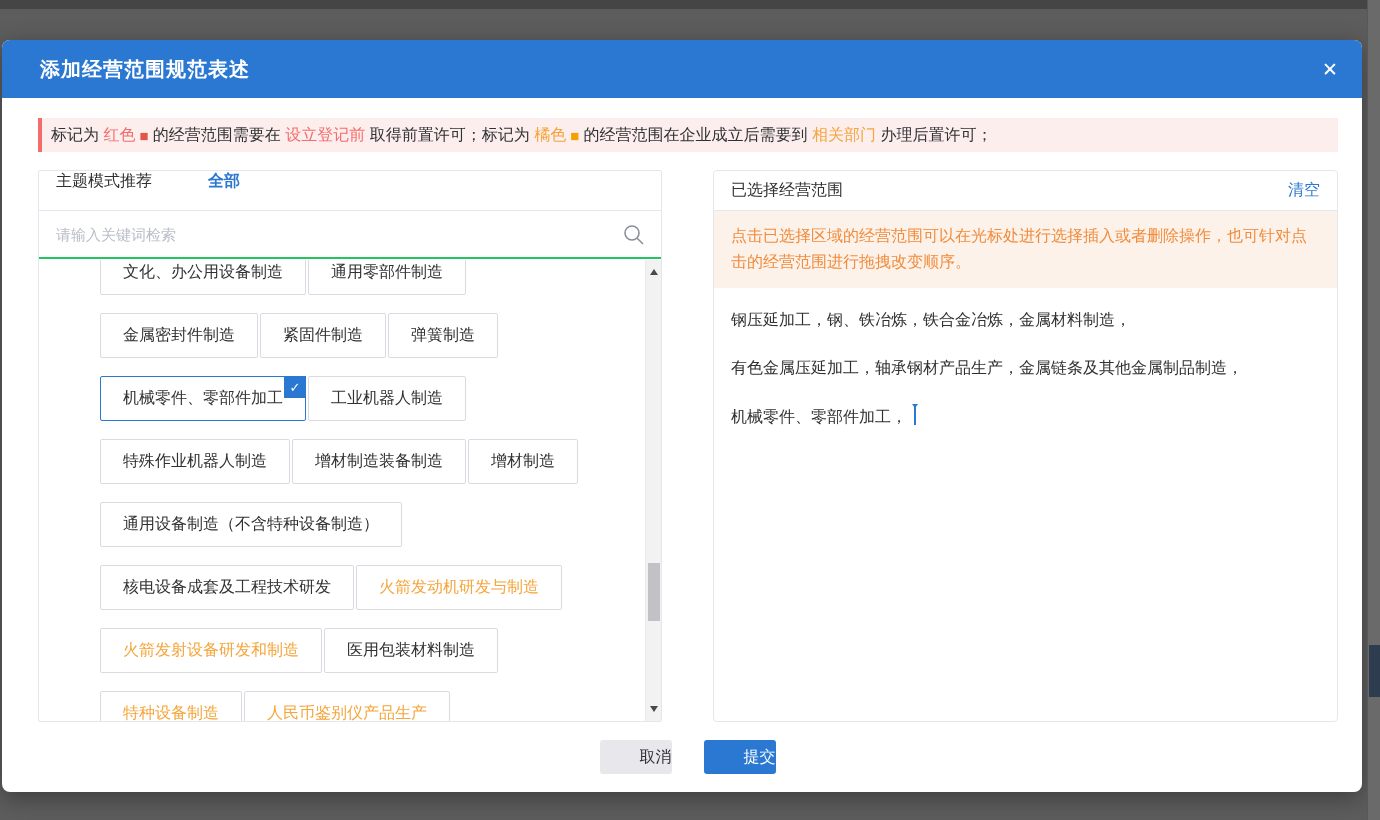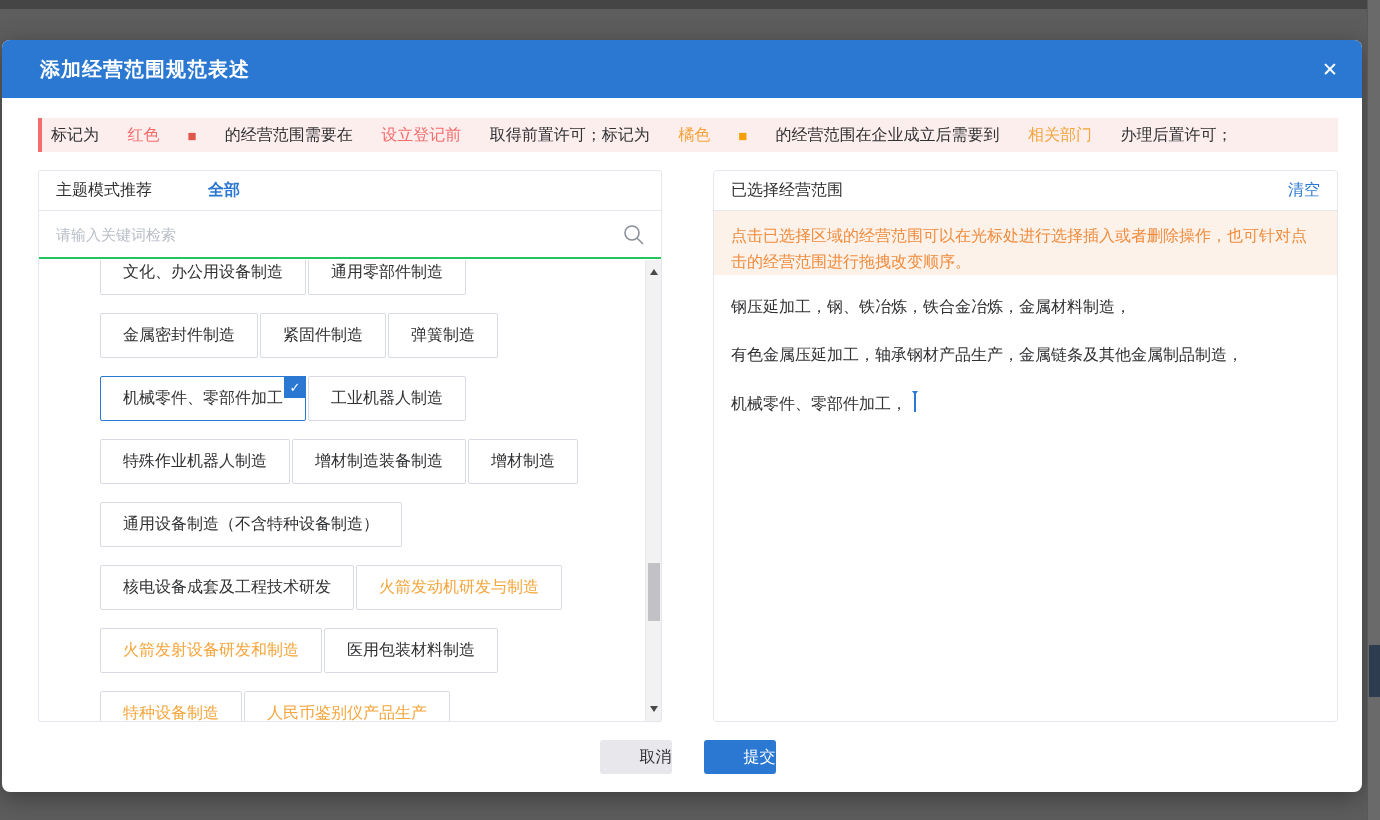--- a/index.html
+++ b/index.html
@@ -9,32 +9,32 @@
   .page { position:relative; width:1380px; height:820px; background:#5d5d5d; overflow:hidden; }
   .page-topstrip { position:absolute; top:0; left:0; right:0; height:9px; background:#454545; }
   .page-scrollbar { position:absolute; top:0; right:0; width:13px; height:820px; background:#6a6a6a; border-left:1px solid #585858; }
   .page-scroll-thumb { position:absolute; top:645px; left:1px; width:11px; height:52px; background:#2e3c4f; }
 
   .modal { position:absolute; left:2px; top:40px; width:1360px; height:752px; background:#fff; border-radius:8px; overflow:hidden; box-shadow:0 6px 24px rgba(0,0,0,.35); }
   .modal-header { position:absolute; top:0; left:0; right:0; height:58px; background:#2b78d2; }
   .modal-title { position:absolute; left:38px; top:50%; transform:translateY(-50%); color:#fff; font-size:20px; font-weight:bold; letter-spacing:1px; }
   .modal-close { position:absolute; right:24px; top:50%; transform:translateY(-50%); color:#fff; font-size:19px; font-weight:bold; cursor:pointer; line-height:1; }
 
-  .notice { position:absolute; left:36px; top:78px; width:1300px; height:34px; background:#fdeeee; border-left:4px solid #f56c6c; display:flex; align-items:center; padding-left:9px; font-size:16px; color:#303133; white-space:pre; overflow:hidden;gap:24px; }
+  .notice { position:absolute; left:36px; top:78px; width:1300px; height:34px; background:#fdeeee; border-left:4px solid #f56c6c; display:flex; align-items:center; padding-left:9px; font-size:16px; color:#303133; white-space:pre; overflow:hidden; }
   .seg-d { color:#303133; }
   .seg-r { color:#f56c6c; }
   .seg-rs { color:#e25649; font-size:15px; }
   .seg-o { color:#f5a53b; }
   .seg-os { color:#f5a000; font-size:15px; }
 
   .panel { position:absolute; top:130px; height:552px; background:#fff; border:1px solid #e4e7ed; }
   .left-panel { left:36px; width:624px; border-radius:2px; }
   .right-panel { left:711px; width:625px; border-radius:4px; }
 
-  .lp-tabs { height:40px; border-bottom:1px solid #e4e7ed; display:flex; align-items:center; padding-left:17px; gap:56px; font-size:16px; color:#303133; }
+  .lp-tabs { height:40px; border-bottom:1px solid #e4e7ed; display:flex; padding-left:17px; gap:56px; font-size:16px; color:#303133; }
   .lp-tab { cursor:pointer; }
   .lp-tab.active { color:#2b78d2; font-weight:bold; }
 
   .lp-search { position:relative; height:48px; border-bottom:2px solid #22c55e; }
   .lp-search input { width:100%; height:100%; border:none; outline:none; padding:0 48px 0 17px; font-size:15px; color:#303133; font-family:inherit; background:transparent; }
   .lp-search input::placeholder { color:#b9bec7; }
   .search-icon { position:absolute; right:15px; top:12px; width:24px; height:24px; }
 
   .lp-list { position:absolute; top:89px; bottom:0; left:0; right:0; overflow:hidden; }
   .tag-rows { position:absolute; top:-10px; left:61px; right:40px; }
@@ -46,21 +46,21 @@
 
   .lp-scrollbar { position:absolute; top:0; right:0; bottom:0; width:16px; background:#f2f2f2; border-left:1px solid #e9e9e9; }
   .sb-arrow { position:absolute; left:0; width:15px; height:16px; display:flex; align-items:center; justify-content:center; cursor:pointer; }
   .sb-up { top:4px; } .sb-down { bottom:4px; }
   .tri-up { width:0; height:0; border-left:4px solid transparent; border-right:4px solid transparent; border-bottom:6px solid #4a4a4a; }
   .tri-down { width:0; height:0; border-left:4px solid transparent; border-right:4px solid transparent; border-top:6px solid #4a4a4a; }
   .sb-thumb { position:absolute; left:2px; width:12px; top:303px; height:58px; background:#c2c2c6; cursor:pointer; }
 
   .rp-header { height:40px; border-bottom:1px solid #e4e7ed; display:flex; align-items:center; justify-content:space-between; padding:0 17px; font-size:16px; color:#303133; }
   .rp-clear { color:#2b78d2; cursor:pointer; }
-  .rp-hint { background:#fdf2e9; padding:12px 17px 0 17px; font-size:16px; line-height:26px; color:#f08c3e; }
+  .rp-hint { background:#fdf2e9; padding:12px 17px 13px 17px; font-size:16px; line-height:26px; color:#f08c3e; }
   .rp-content { padding:22px 17px 0 17px; font-size:16px; color:#303133; }
   .rp-line { margin-bottom:28px; line-height:20px; cursor:pointer; }
   .caret { display:inline-block; position:relative; width:2px; height:19px; background:#2b78d2; margin-left:7px; vertical-align:text-bottom; }
   .caret::before { content:""; position:absolute; top:-2px; left:-2px; border-left:3px solid transparent; border-right:3px solid transparent; border-top:4px solid #2b78d2; }
 
   .btn { position:absolute; top:700px; width:72px; height:34px; font-size:16px; border:none; border-radius:3px; cursor:pointer; font-family:inherit;padding-left:39px; }
   .btn-cancel { left:598px; background:#e7e7ec; color:#303133; }
   .btn-submit { left:702px; background:#2b78d2; color:#fff; }
 </style>
 </head>

